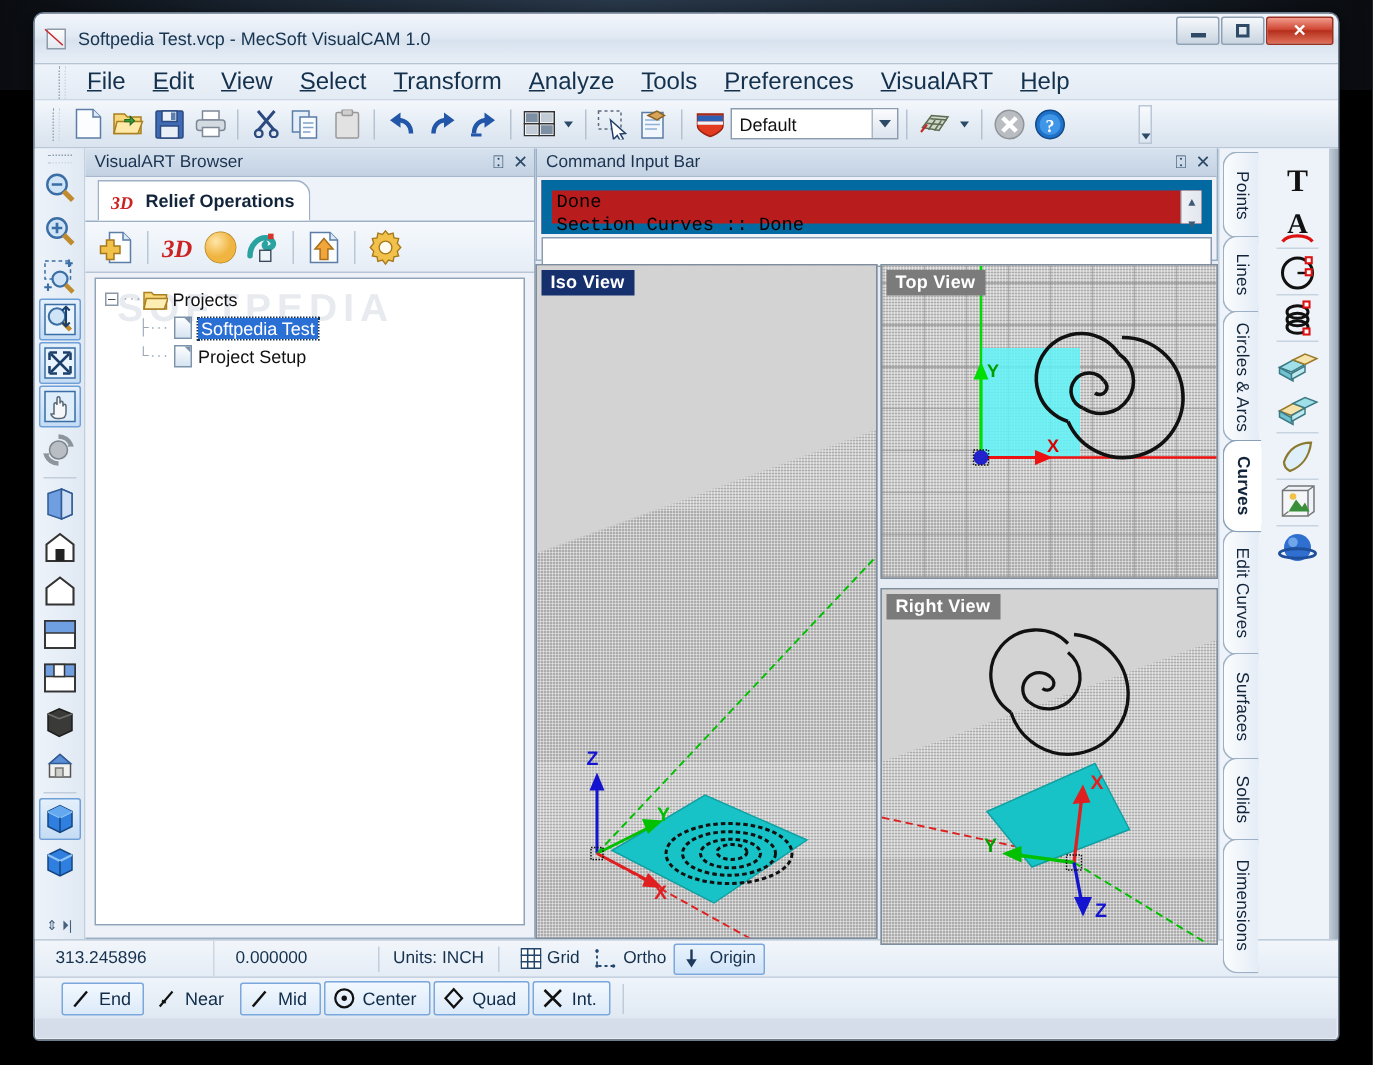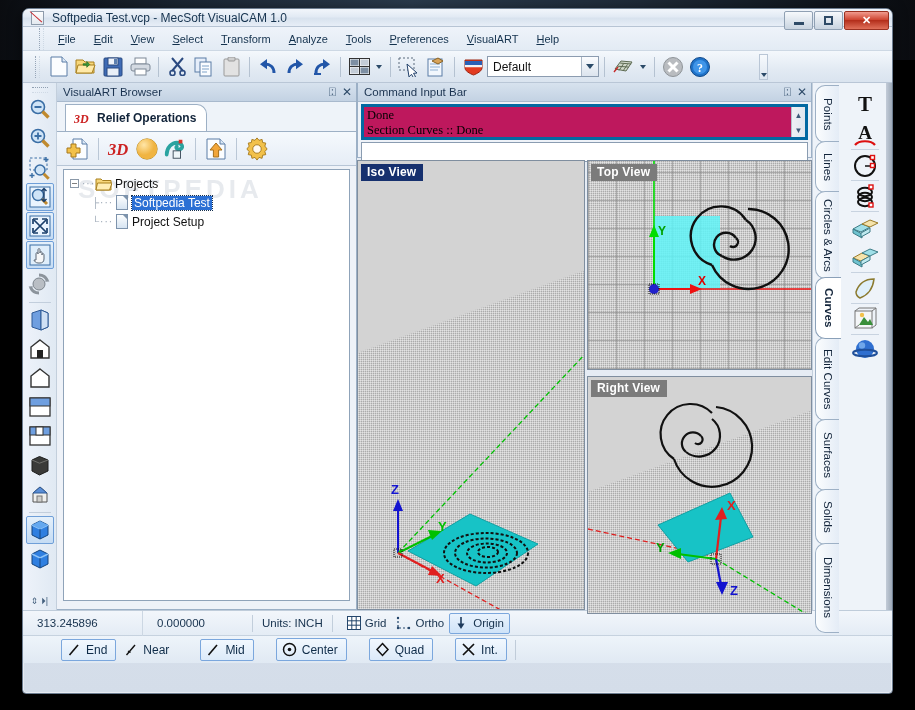--- a/index.html
+++ b/index.html
@@ -29,21 +29,21 @@
   
   .window {
     position:absolute; left:22px; top:8px; width:871px; height:686px;
     border-radius: 7px 7px 4px 4px;
     background: linear-gradient(180deg,#e8eef6 0%, #dfe7f1 40%, #d4dde9 100%);
     border:1px solid #6d7d90;
     box-shadow: 0 0 0 1px rgba(255,255,255,.45) inset, 0 3px 14px rgba(0,0,0,.6);
     overflow:hidden;
   }
   .titlebar {
-    height:18px; position:relative;
+    height:34px; position:relative;
     background: linear-gradient(180deg,#f2f6fb 0%, #e2eaf4 45%, #d8e2ee 55%, #e7eef7 100%);
     border-bottom:1px solid #b7c4d4;
     border-radius:6px 6px 0 0;
     display:flex; align-items:center;
   }
   .app-icon { width:16px; height:16px; margin:0 6px 0 7px; position:relative; flex:none; }
   .app-icon .sheet {
     position:absolute; left:1px; top:1px; width:13px; height:14px;
     background:linear-gradient(180deg,#fdfdfd,#e3e9f0); border:1px solid #8d9bab;
   }
@@ -66,21 +66,21 @@
   }
   .wbtn .min-bar { width:10px; height:3px; background:#2e4a66; margin-top:6px; }
   .wbtn .max-sq { width:9px; height:9px; border:2px solid #2e4a66; }
 
   
   .menubar {
     height:24px; display:flex; align-items:center; padding-left:16px;
     background: linear-gradient(180deg,#eef3fa,#e3ebf4);
     border-bottom:1px solid #cdd8e4;
   }
-  .menu-item { font-size:11px; color:#13314d; padding:3px 9px; cursor:default; white-space:nowrap; }
+  .menu-item { font-size:16px; color:#13314d; padding:3px 9px; cursor:default; white-space:nowrap; }
   .menu-item u { text-decoration: underline; }
 
   
   .toolbar {
     height:32px; display:flex; align-items:center; padding-left:12px; gap:1px;
     background: linear-gradient(180deg,#f4f8fc,#e2eaf3 60%,#dae4ef);
     border-bottom:1px solid #b9c6d6;
     position:relative;
   }
   .tb-grip { width:5px; height:22px; border-left:1px dotted #97a6b8; border-right:1px dotted #cdd8e4; margin-right:5px;}
@@ -161,23 +161,23 @@
   .tfile { width:12px;height:15px;margin-right:4px; background:linear-gradient(180deg,#fdfefe,#d6e4f2); border:1px solid #7d93ac; position:relative;}
   .tfile:after{content:'';position:absolute;right:0;top:0;border-left:4px solid transparent;border-top:4px solid #7d93ac;}
   .tlabel.sel { background:#2a6fd4; color:#fff; outline:1px dotted #16304f; padding:0 2px; }
 
   
   .cmdpanel {
     position:absolute; left:334px; top:0; right:80px; height:75px;
     background:#eef2f8; border:1px solid #9cb0c6; border-top:none;
   }
   .cmd-hist {
-    margin:2px 3px 0 3px; height:36px; background:#be185d; border:3px solid #0369a1;
+    margin:2px 3px 0 3px; height:36px; background:#b91c1c; border:7px solid #0369a1;
     font-size:12.5px; color:#000; padding:1px 3px; position:relative; line-height:15px;
-    font-family:Liberation Serif, serif;
+    font-family:Liberation Mono, monospace;
   }
   .cmd-scroll { position:absolute; right:0; top:0; width:14px; height:100%;
      background:linear-gradient(90deg,#eef1f5,#e2e7ee); border-left:1px solid #b6c1cd;
      display:flex; flex-direction:column; justify-content:space-between; align-items:center; padding:1px 0;}
   .cmd-input { margin:2px 3px; height:20px; background:#fff; border:1px solid #8a9cb1; }
 
   
   .viewports { position:absolute; left:334px; top:77px; right:80px; bottom:0; }
   .vp { position:absolute; border:1px solid #7f8e9f; overflow:hidden; background:#a8a8a8; }
   .vp-label {
@@ -237,21 +237,21 @@
   .coord.c3 { width:100px; padding-left:14px; border-right:none;}
   .st-sep { width:1px; height:17px; background:#c2cedb; margin:0 9px; }
   .st-item { display:flex; align-items:center; gap:4px; padding:2px 5px; }
   .st-item.on { border:1px solid #7ba7dd; background:linear-gradient(180deg,#eaf3fd,#cfe3f8); border-radius:2px;}
   .snapbar {
     height:28px; display:flex; align-items:center; gap:2px; padding-left:18px;
     background:linear-gradient(180deg,#eef4fa,#e0e9f3); border-top:1px solid #c6d2df;
     font-size:12px; color:#0f2c49;
   }
   .snap { display:flex; align-items:center; gap:5px; padding:3px 8px 3px 5px; border:1px solid transparent; border-radius:2px;}
-  .snap.on { border:1px solid #7ba7dd; background:linear-gradient(180deg,#f2f8fe,#dceaf9);margin-left:20px; }
+  .snap.on { border:1px solid #7ba7dd; background:linear-gradient(180deg,#f2f8fe,#dceaf9); }
   .vline { width:1px; height:20px; background:#c0ccd9; margin-left:6px; }
   svg { display:block; }
 </style>
 </head>
 <body>
 
 <div id="root">
 
   <div class="bg-watermark">
     <div class="wm">SOFTPEDIA</div>

